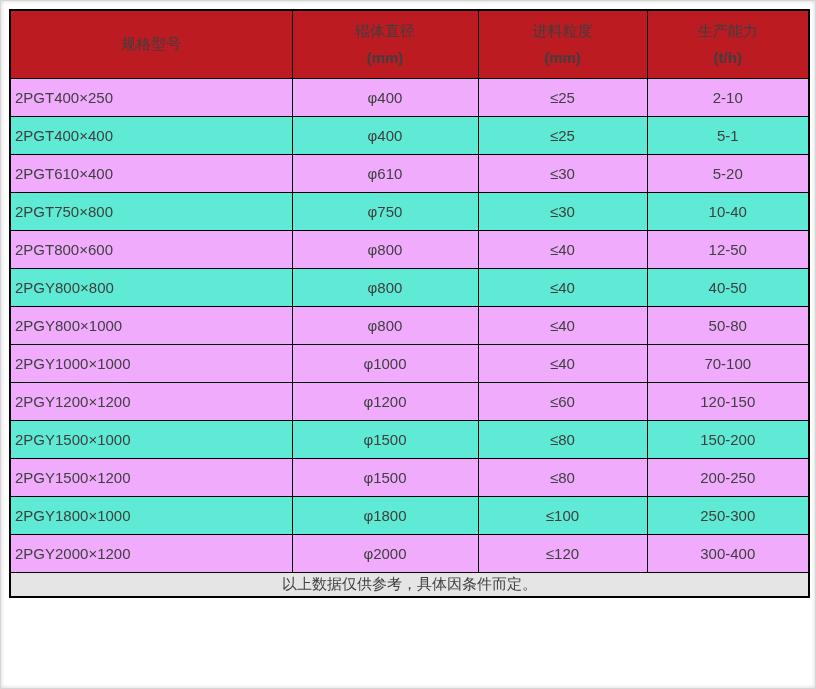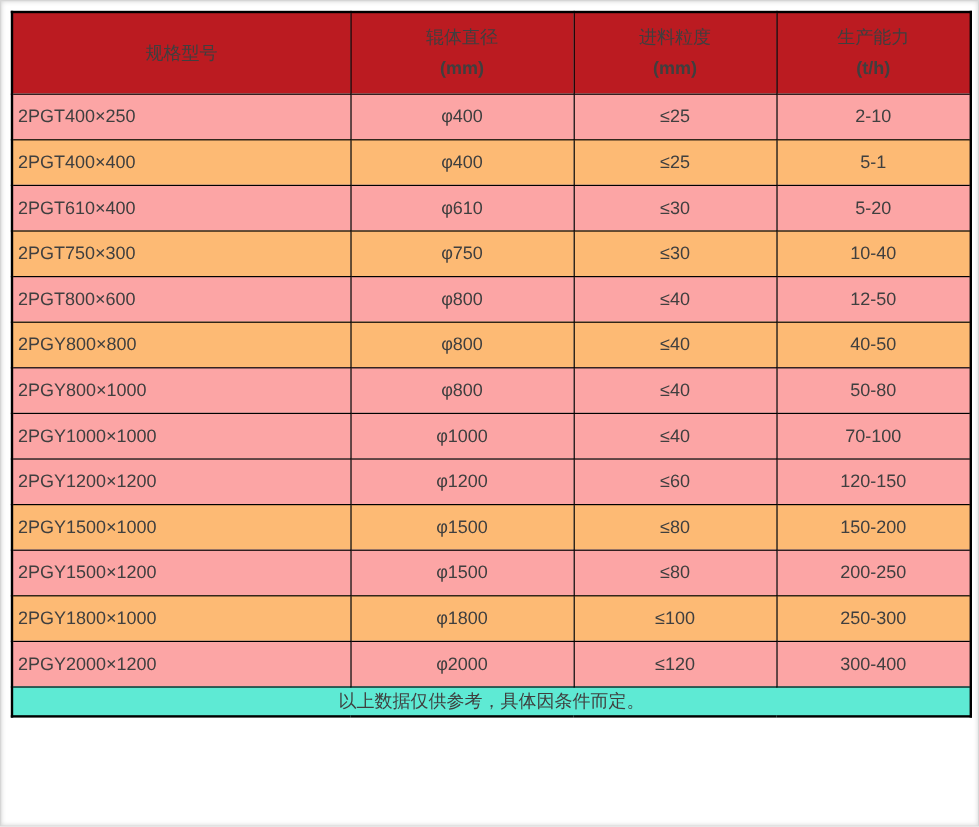--- a/index.html
+++ b/index.html
@@ -40,27 +40,27 @@
     background: #bb1b21;
     color: #ffffff;
     font-weight: 400;
     height: 68px;
     padding: 4px 2px;
   }
   .th-title { display: block; }
   .th-unit  { display: block; margin-top: 8px; font-weight: bold; }
   .th-unit:empty { display: none; }
 
-  tbody td { height: 38px; padding: 2px 3px; background: #fca5a5; }
-  tbody tr.alt td { background: #fdba74; }
+  tbody td { height: 38px; padding: 2px 3px; background: #f0abfc; }
+  tbody tr.alt td { background: #5eead4; }
   tbody td.col-model { text-align: left; padding-left: 4px; }
 
   tfoot td {
     height: 22px;
-    background: #5eead4;
+    background: #e5e5e5;
     font-size: 14.5px;
     padding: 2px 4px;
   }
 </style>
 </head>
 <body>
 
 <div class="page">
   <table class="spec">
     <colgroup>
@@ -102,21 +102,21 @@
           <td>≤25</td>
           <td>5-1</td>
         </tr>
         <tr>
           <td class="col-model">2PGT610×400</td>
           <td>φ610</td>
           <td>≤30</td>
           <td>5-20</td>
         </tr>
         <tr class="alt">
-          <td class="col-model">2PGT750×300</td>
+          <td class="col-model">2PGT750×800</td>
           <td>φ750</td>
           <td>≤30</td>
           <td>10-40</td>
         </tr>
         <tr>
           <td class="col-model">2PGT800×600</td>
           <td>φ800</td>
           <td>≤40</td>
           <td>12-50</td>
         </tr>

